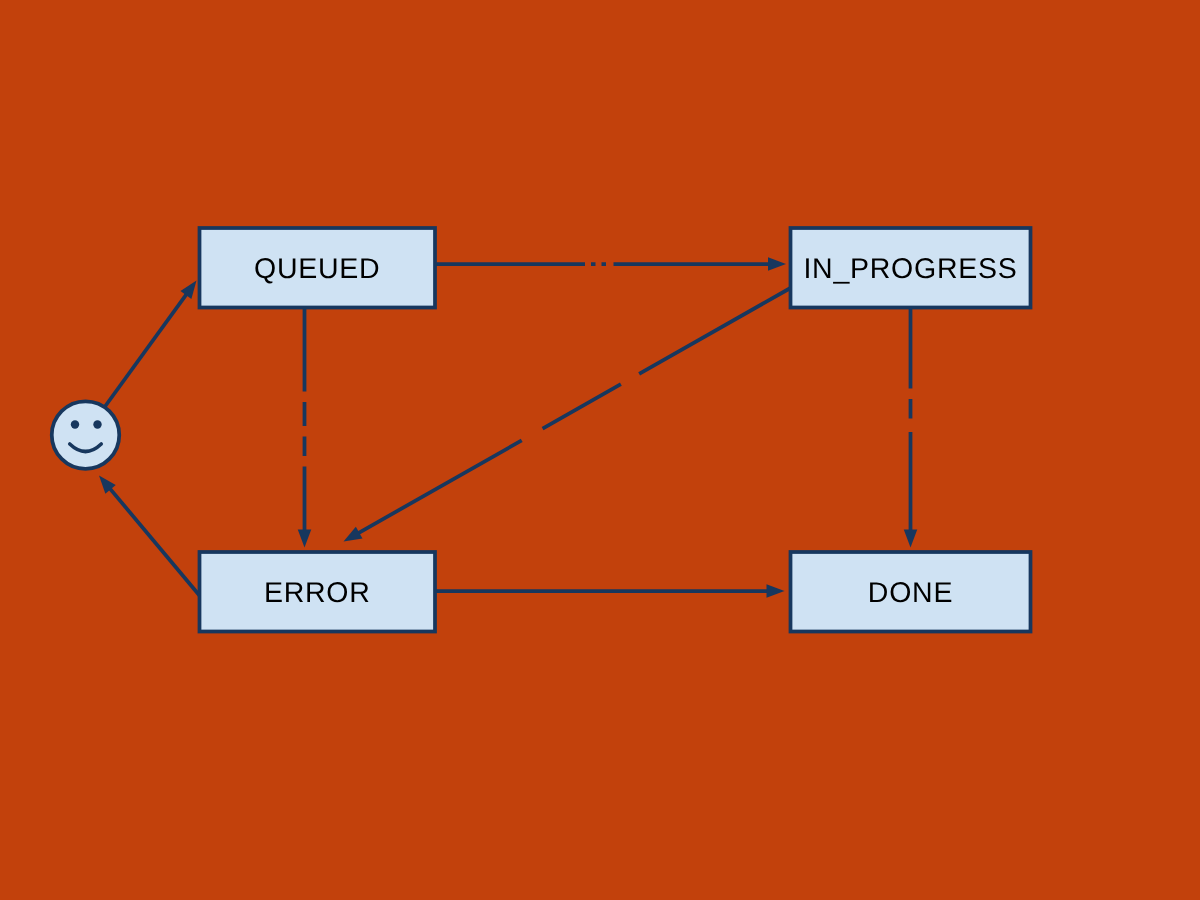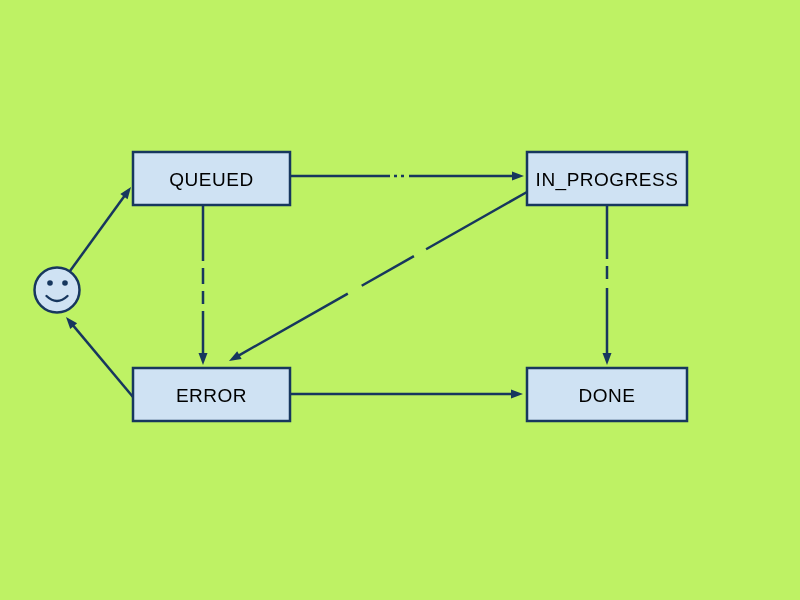--- a/index.html
+++ b/index.html
@@ -8,21 +8,21 @@
     width: 800px;
     height: 600px;
     background: #000000;
     overflow: hidden;
     font-family: "Liberation Sans", sans-serif;
   }
   .stage {
     position: relative;
     width: 800px;
     height: 600px;
-    background: #bef264;
+    background: #c2410c;
   }
   svg { display: block; }
   text.node-label {
     font-family: "Liberation Sans", sans-serif;
     font-size: 19px;
     letter-spacing: 0.5px;
     fill: #000000;
   }
 </style>
 </head>

